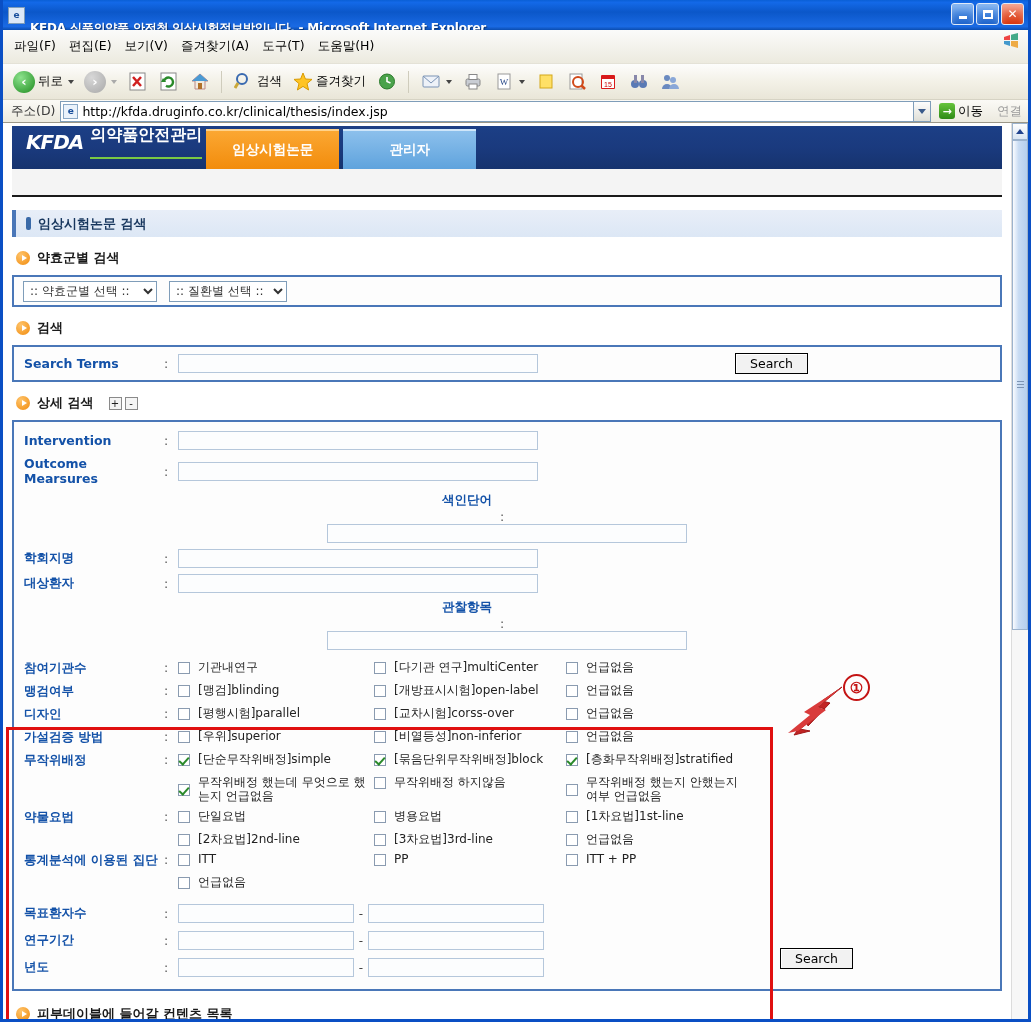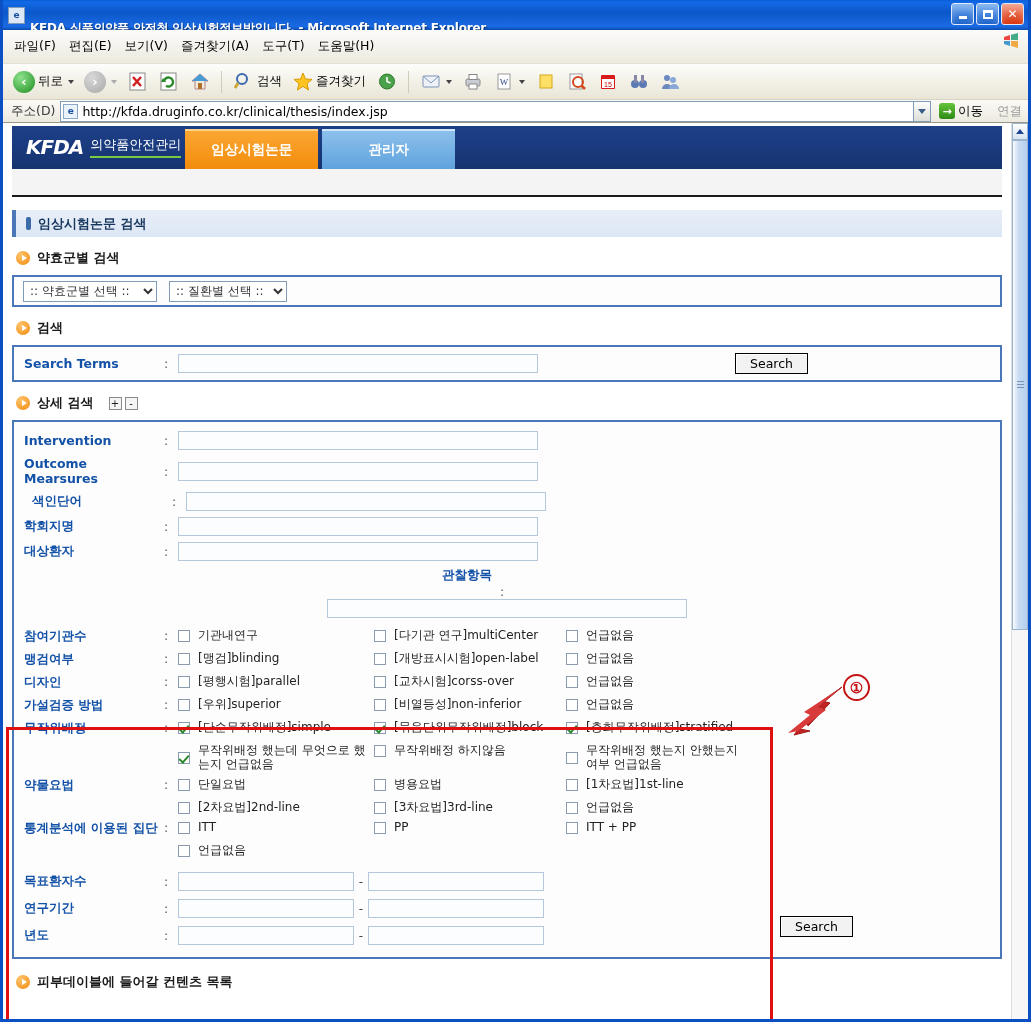--- a/index.html
+++ b/index.html
@@ -155,22 +155,22 @@
     display: flex; align-items: flex-end;
     position: relative;
   }
   #logo-wrap { display: flex; align-items: center; padding: 0 0 10px 14px; }
   #logo-kfda {
     color: #fff; font-weight: bold; font-style: italic;
     font-size: 20px; letter-spacing: -1px;
     font-family: "DejaVu Sans", sans-serif;
   }
   #logo-sub {
-    color: #fff; font-size: 13px; font-weight: normal;
-    margin-left: 7px; padding-bottom: 2px;
+    color: #fff; font-size: 16px; font-weight: bold;
+    margin-left: 7px; padding-bottom: 11px;
     border-bottom: 2px solid #7ac943;
   }
   .site-tab {
     height: 40px; min-width: 133px;
     display: flex; align-items: center; justify-content: center;
     font-size: 13.5px; font-weight: bold; color: #fff;
     margin-left: 4px;
   }
   .site-tab.active { background: linear-gradient(180deg,#fba732,#f28c0c); border-top:2px solid #ffd28a;}
   .site-tab.inactive { background: linear-gradient(180deg,#8cc0ec,#5fa3dd); border-top:2px solid #cfe6f9;}
@@ -579,21 +579,21 @@
               <div class="row" style="padding: 3px 0px;">
                 <span class="flabel">Intervention</span>
                 <span class="colon">:</span>
                 <input class="txt w360" type="text" style="">
               </div>
               <div class="row" style="padding: 3px 0px;">
                 <span class="flabel">Outcome Mearsures</span>
                 <span class="colon">:</span>
                 <input class="txt w360" type="text" style="">
               </div>
-              <div class="row" style="padding: 3px 8px;">
+              <div class="row" style="padding: 3px 16px; flex-direction: column;">
                 <span class="flabel">색인단어</span>
                 <span class="colon">:</span>
                 <input class="txt w360" type="text" style="">
               </div>
               <div class="row" style="padding: 3px 0px;">
                 <span class="flabel">학회지명</span>
                 <span class="colon">:</span>
                 <input class="txt w360" type="text" style="">
               </div>
               <div class="row" style="padding: 3px 0px;">

